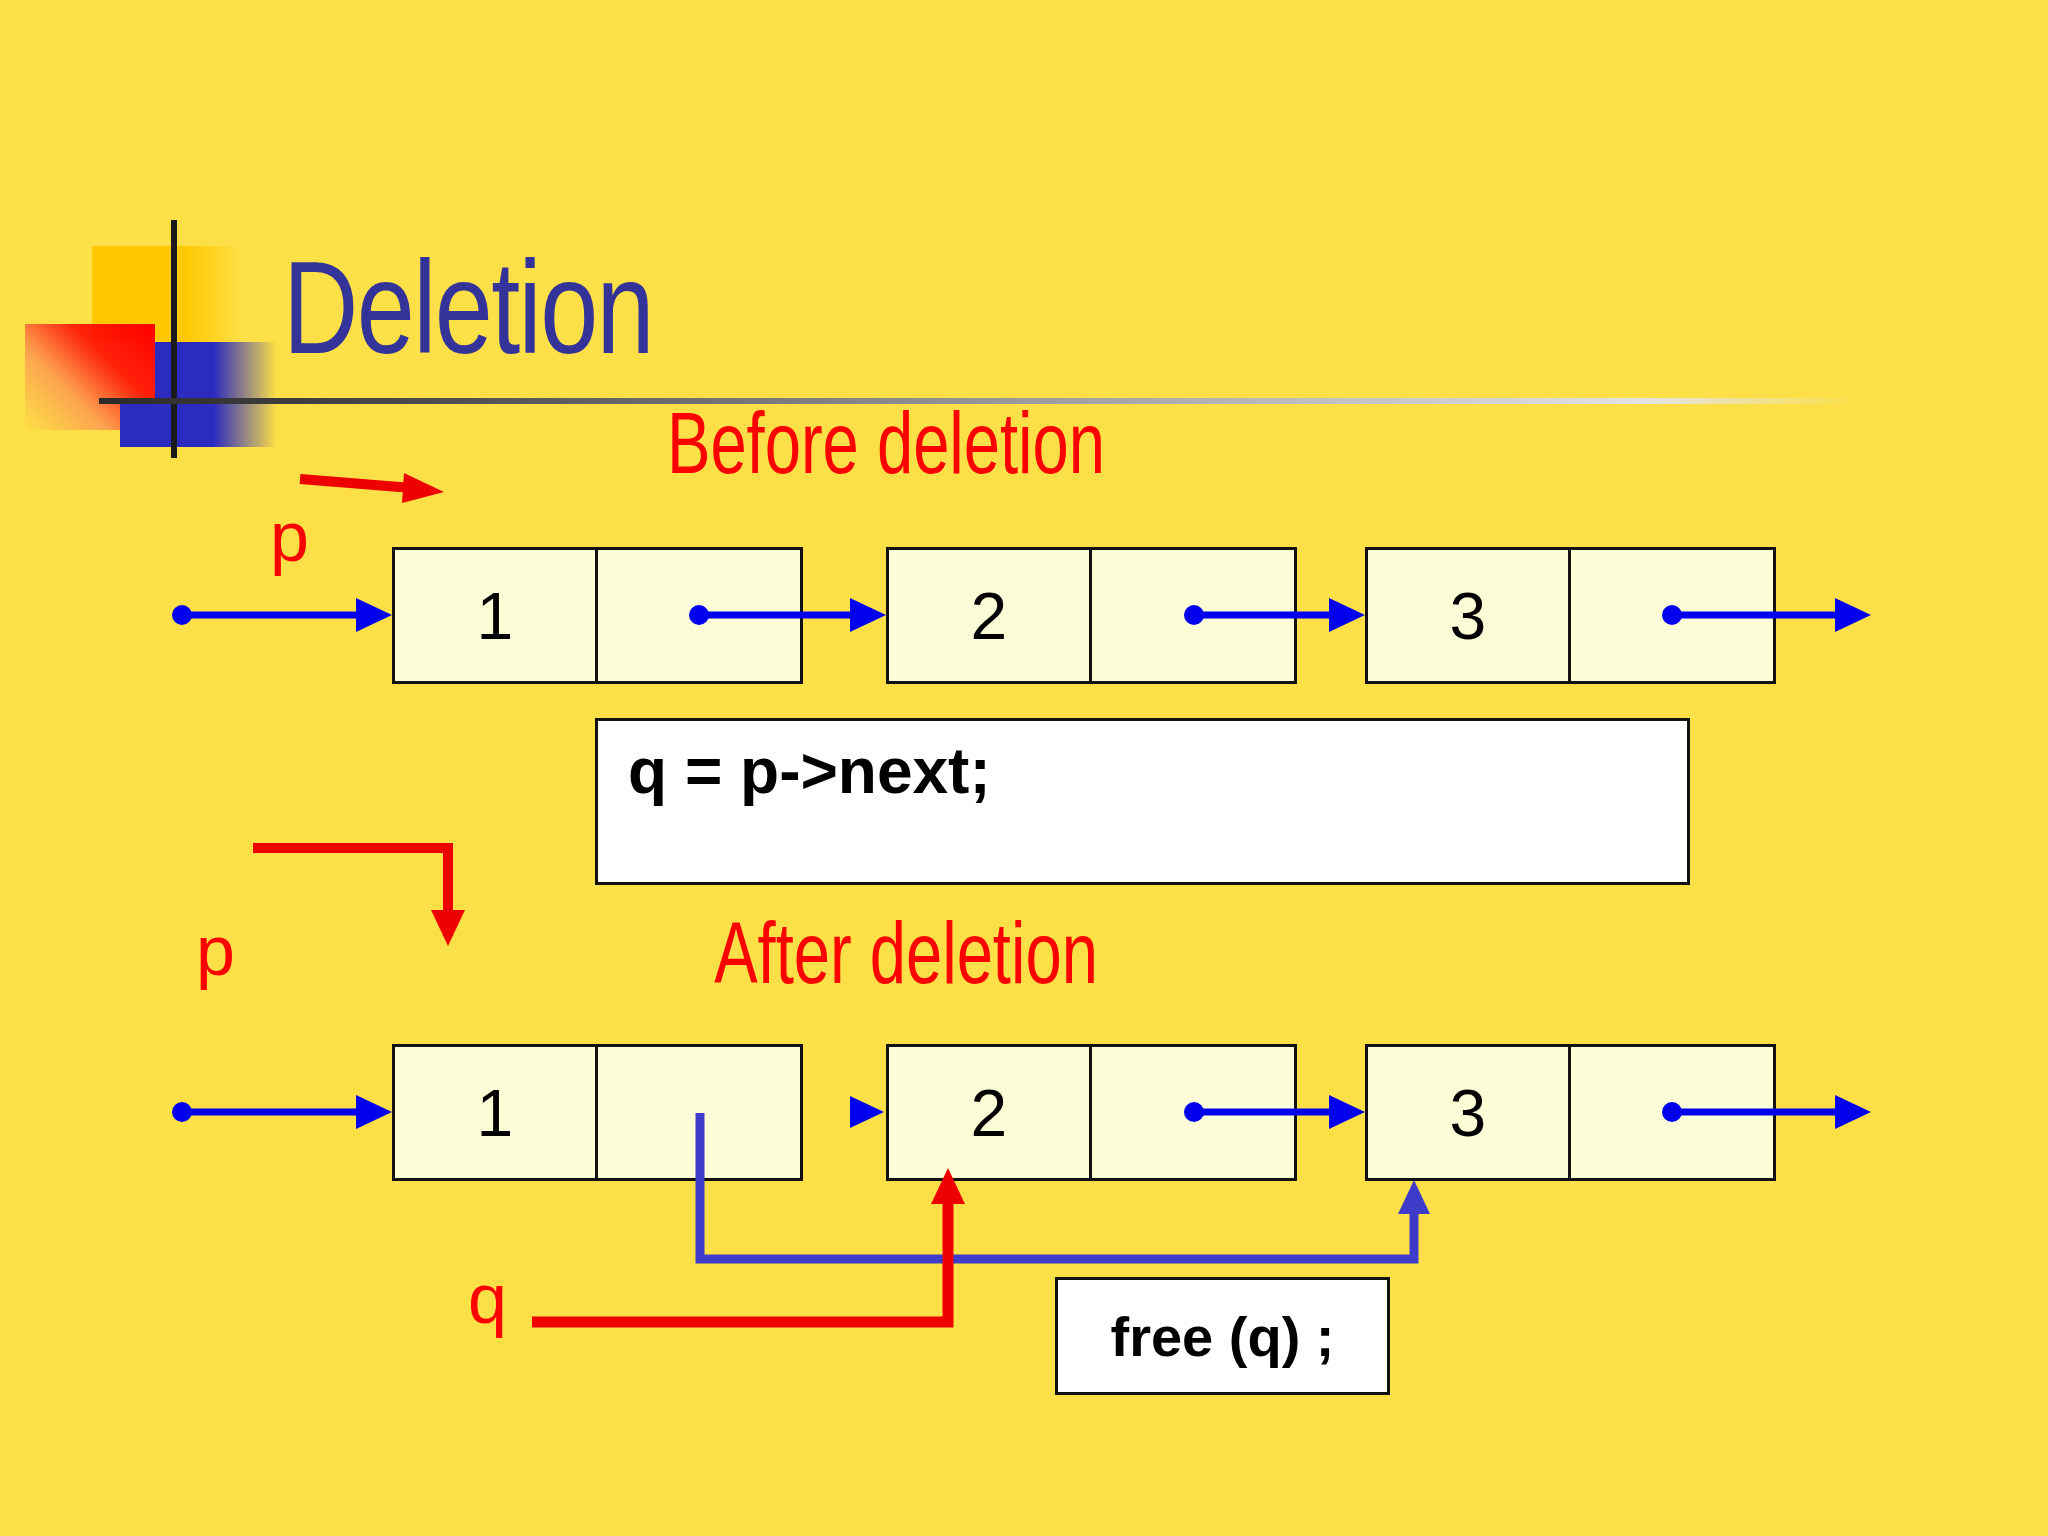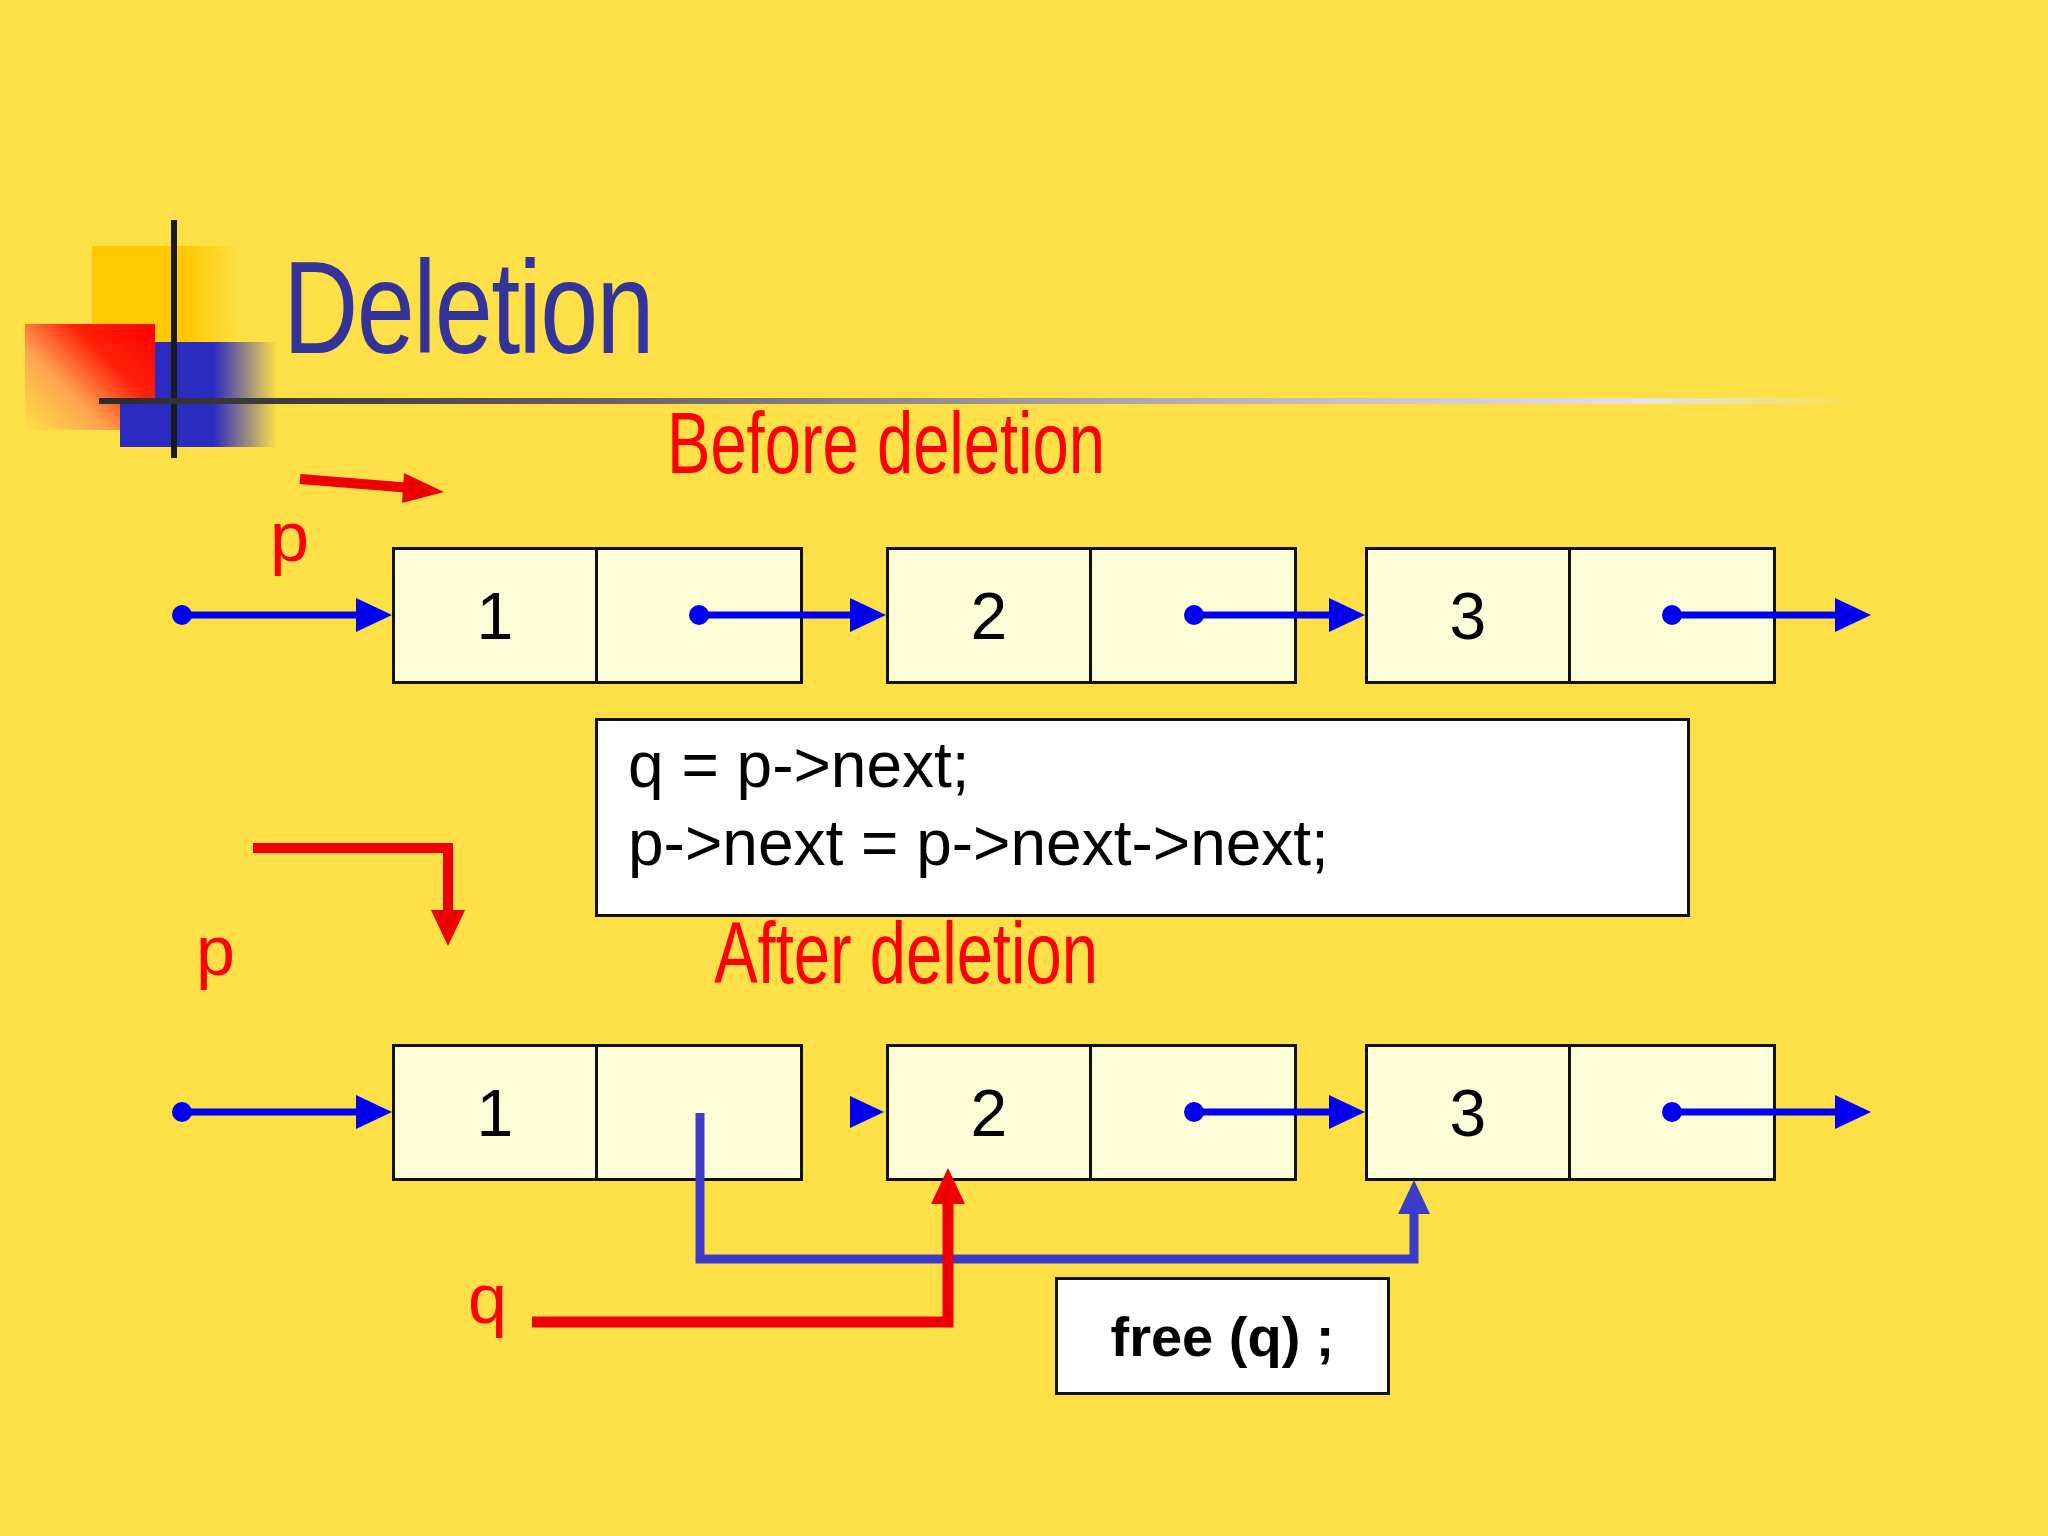--- a/index.html
+++ b/index.html
@@ -30,23 +30,23 @@
   #p-before{left:270px; top:502px;}
   #p-after{left:196px; top:916px;}
   #q-label{left:468px; top:1264px;}
   
   .node{position:absolute; width:411px; height:137px; box-sizing:border-box;
     border:3px solid #111; background:#FCFCD6; display:flex;}
   .node .cell-data{width:50%; height:100%; box-sizing:border-box; border-right:3px solid #111;
     display:flex; align-items:center; justify-content:center; font-size:66px; color:#000;}
   .node .cell-ptr{width:50%; height:100%;}
   
-  #code-box{position:absolute; left:595px; top:718px; width:1095px; height:199px; box-sizing:border-box;
-    border:3px solid #111; background:#fff; padding:5px 0 0 30px;
-    font-weight:normal; font-size:64px; line-height:78px; color:#000; white-space:nowrap;}
+  #code-box{position:absolute; left:595px; top:718px; width:1095px; height:167px; box-sizing:border-box;
+    border:3px solid #111; background:#fff; padding:11px 0 0 30px;
+    font-weight:bold; font-size:64px; line-height:78px; color:#000; white-space:nowrap;}
   #free-box{position:absolute; left:1035px; top:1277px; width:335px; height:118px; box-sizing:border-box;
     border:3px solid #111; background:#fff; display:flex; align-items:center; justify-content:center;
     font-weight:bold; font-size:56px; color:#000; white-space:nowrap;margin-left:20px;}
   
   #overlay{position:absolute; left:0; top:0; width:2048px; height:1536px; pointer-events:none;}
 </style>
 </head>
 <body>
 
 <div id="slide">
@@ -73,21 +73,20 @@
     <div class="cell-data">2</div>
     <div class="cell-ptr"></div>
   </div>
   <div class="node" style="left:1365px; top:547px;">
     <div class="cell-data">3</div>
     <div class="cell-ptr"></div>
   </div>
 
   <div id="code-box">
     <div>q = p-&gt;next;</div>
-    <div>p-&gt;next = p-&gt;next-&gt;next;</div>
   </div>
 
   <div class="node" style="left:392px; top:1044px;">
     <div class="cell-data">1</div>
     <div class="cell-ptr"></div>
   </div>
   <div class="node" style="left:886px; top:1044px;">
     <div class="cell-data">2</div>
     <div class="cell-ptr"></div>
   </div>

